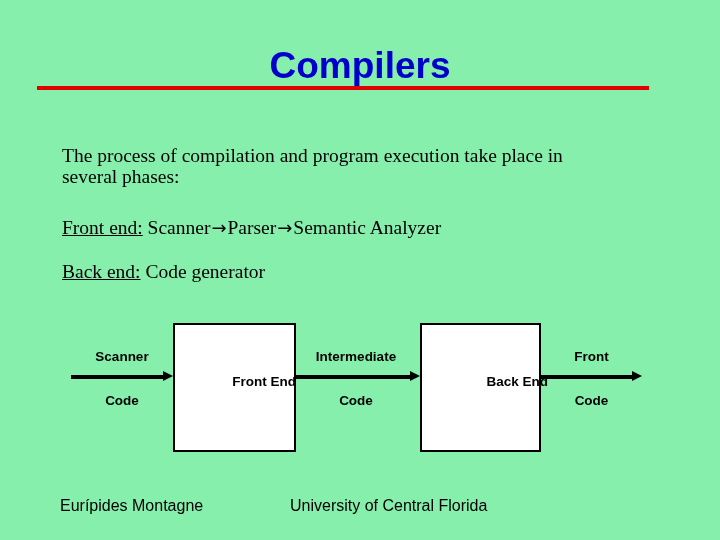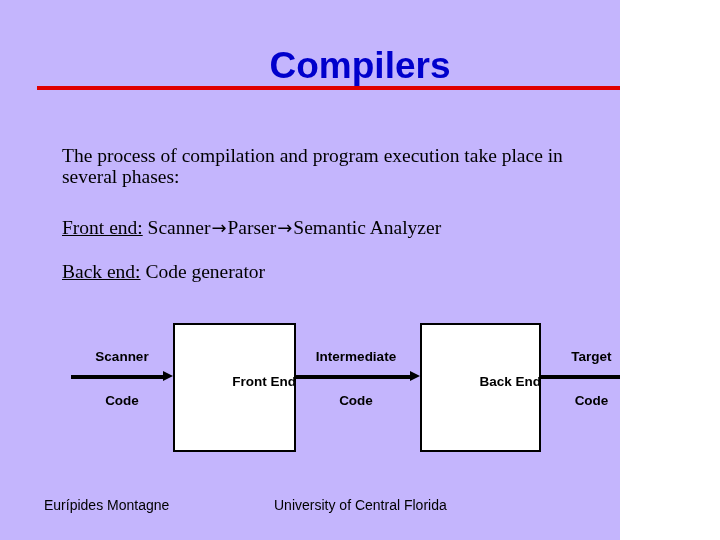--- a/index.html
+++ b/index.html
@@ -2,23 +2,23 @@
 <html><head>
 <meta charset="utf-8">
 <style>
   html, body {
     margin: 0;
     padding: 0;
     background: #ffffff;
   }
   #slide {
     position: relative;
-    width: 620px;
+    width: 720px;
     height: 540px;
-    background: #c4b5fd;
+    background: #86efac;
     overflow: hidden;
     font-family: "Liberation Serif", "DejaVu Serif", serif;
     text-decoration: underline;
   }
 
   
   #title-block {
     position: absolute;
     left: 0;
     top: 44px;
@@ -129,23 +129,24 @@
     height: 0;
     border-top: 5.5px solid transparent;
     border-bottom: 5.5px solid transparent;
     border-left: 10px solid #000000;
   }
 
   
   .footer-text {
     position: absolute;
     font-family: "Liberation Sans", "DejaVu Sans", sans-serif;
-    font-size: 14px;
-    color: #000000;
-    white-space: nowrap;
+    font-size: 16px;
+    color: #000000;
+    white-space: nowrap;
+    margin-left: 16px;
   }
   #footer-author { left: 44px; top: 497px; }
   #footer-org    { left: 274px; top: 497px; }
 </style>
 </head>
 <body>
 
 <div id="slide">
 
   <div id="title-block">
@@ -178,28 +179,28 @@
 
     <div class="dg-arrow" style="left:296px; top:374px; width:124px;">
       <div class="shaft" style="width:114px;"></div>
       <div class="head" style="left:114px;"></div>
     </div>
 
     <div class="dg-label" style="left:294px; top:349px; width:124px;">Intermediate</div>
     <div class="dg-label" style="left:294px; top:393px; width:124px;">Code</div>
 
     <div class="dg-box" style="left:420px; top:323px; width:121px; height:129px;"></div>
-    <div class="dg-box-label" style="left:420px; top:374px; width:121px;">Back End</div>
+    <div class="dg-box-label" style="left:420px; top:374px; width:121px;padding-left:7px;">Back End</div>
 
     <div class="dg-arrow" style="left:541px; top:374px; width:101px;">
       <div class="shaft" style="width:91px;"></div>
       <div class="head" style="left:91px;"></div>
     </div>
 
-    <div class="dg-label" style="left:541px; top:349px; width:101px;">Target</div>
+    <div class="dg-label" style="left:541px; top:349px; width:101px;">Front</div>
     <div class="dg-label" style="left:541px; top:393px; width:101px;">Code</div>
 
   </div>
 
   <div class="footer-text" id="footer-author">Eurípides Montagne</div>
   <div class="footer-text" id="footer-org">University of Central Florida</div>
 
 </div>
 
 </body></html>

